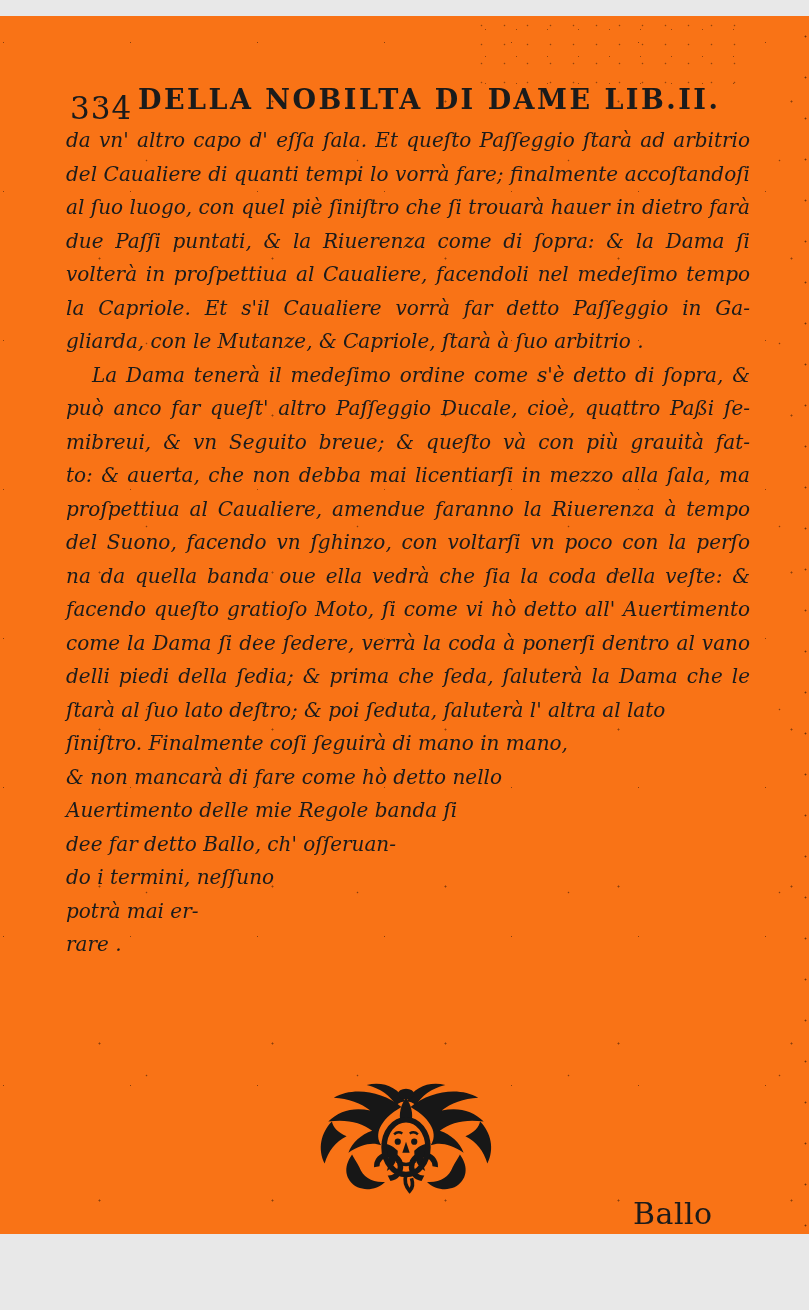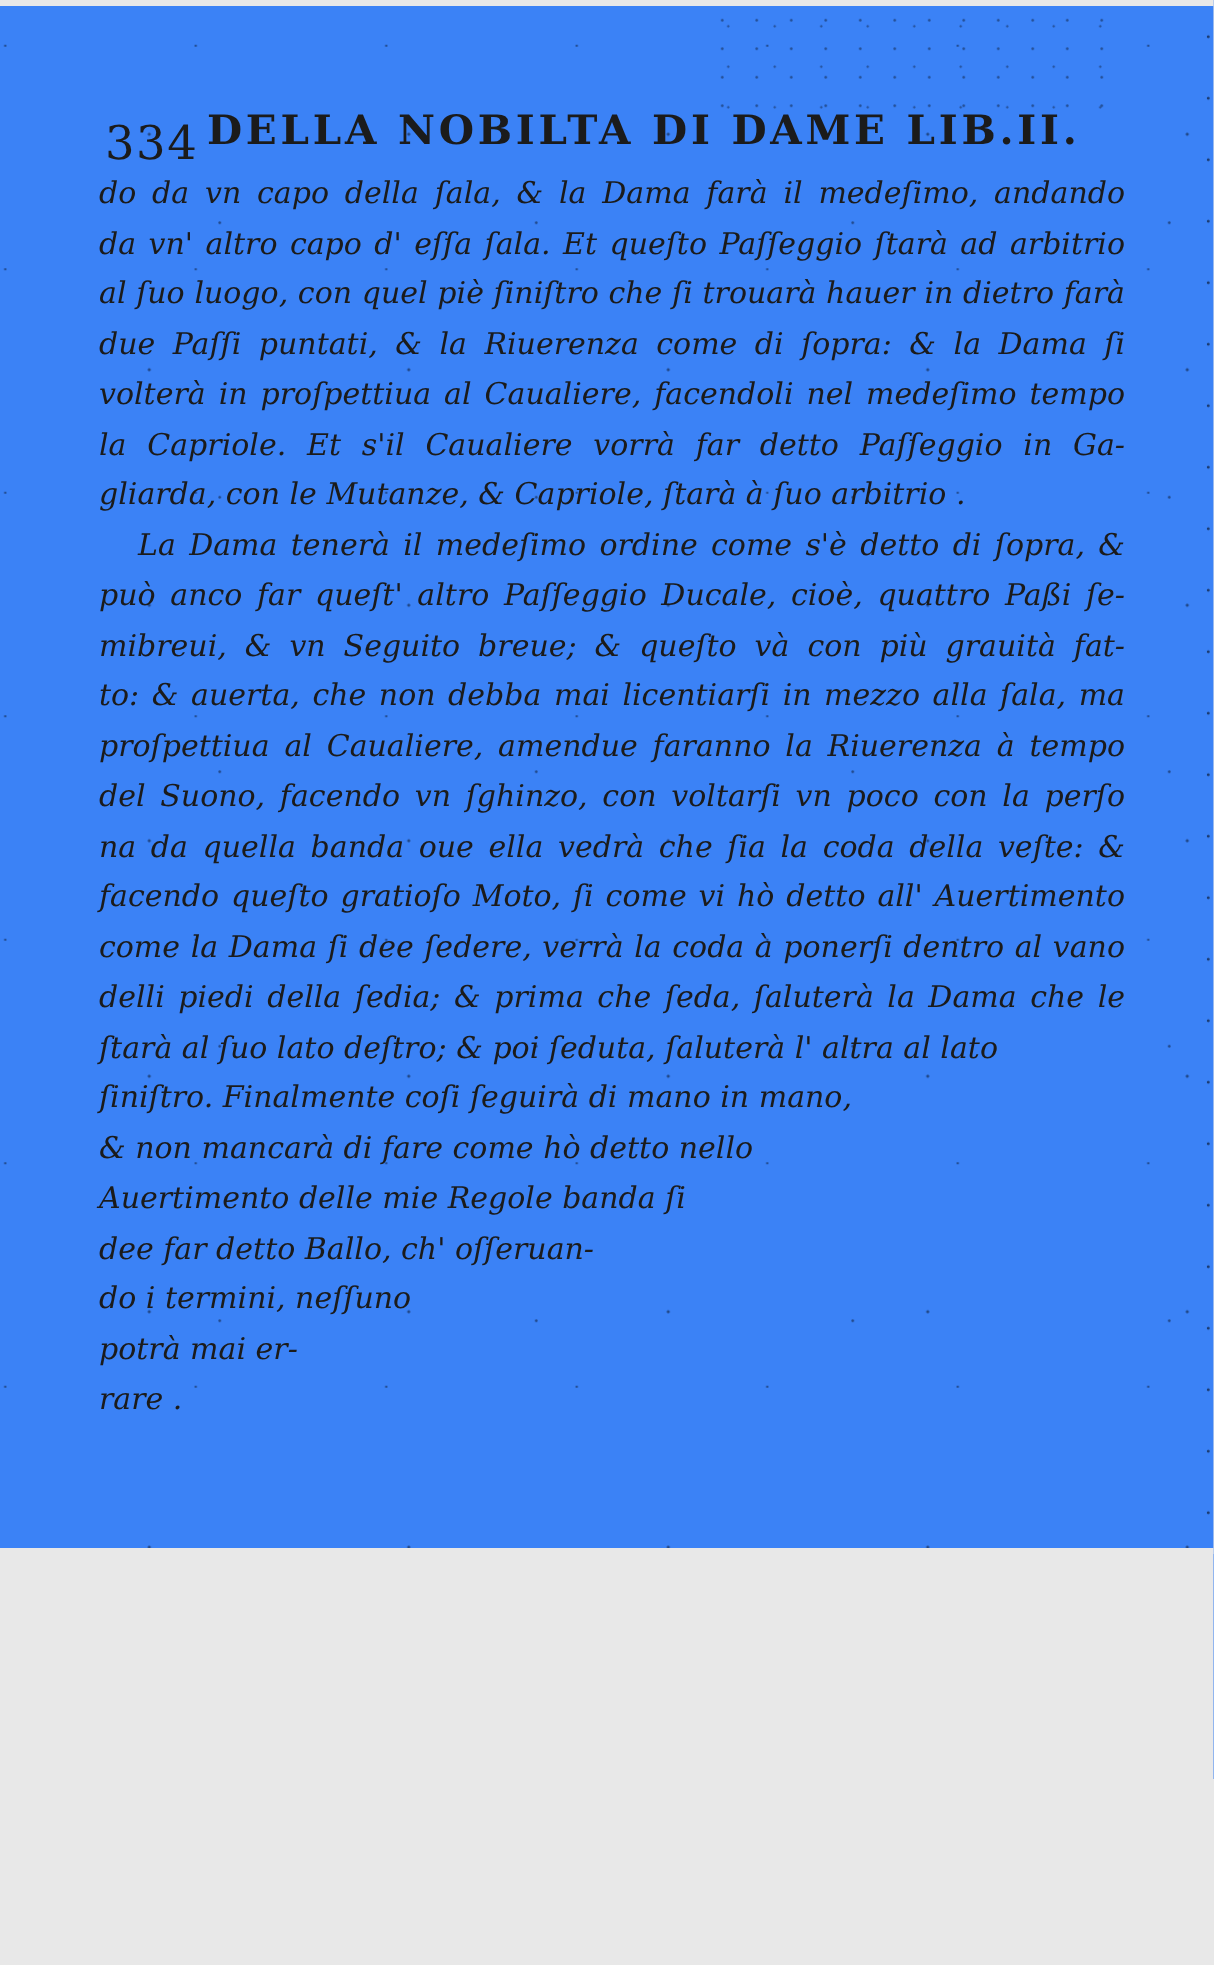--- a/index.html
+++ b/index.html
@@ -1,20 +1,20 @@
 <!DOCTYPE html>
 <html><head>
 <meta charset="utf-8">
 <style>
   html,body{margin:0;padding:0;background:#e8e8e8;}
   .page{
     position:relative;
-    width:809px;height:1028px;
-    margin:4px auto;
-    background:#3b82f6;
+    width:809px;height:1218px;
+    margin:16px auto;
+    background:#f97316;
     overflow:hidden;
     color:#1b1b1b;
     font-family:"DejaVu Serif", serif;
   }
   
   .speckles{
     position:absolute;inset:0;pointer-events:none;
     background-image:
       radial-gradient(circle, #000 0.7px, transparent 1.3px),
       radial-gradient(circle, #000 0.5px, transparent 1px),
@@ -79,22 +79,22 @@
   <div class="speckles"></div>
   <div class="speckle-cluster"></div>
   <div class="edge-dots"></div>
 
   <div class="header">
     <div class="pagenum">334</div>
     <div class="head-title">DELLA NOBILTA DI DAME LIB.II.</div>
   </div>
 
   <div class="textblock">
-    <div class="line j">do da vn capo della ſala, &amp; la Dama farà il medeſimo, andando</div>
     <div class="line j">da vn' altro capo d' eſſa ſala. Et queſto Paſſeggio ſtarà ad arbitrio</div>
+    <div class="line j">del Caualiere di quanti tempi lo vorrà fare; finalmente accoſtandoſi</div>
     <div class="line j">al ſuo luogo, con quel piè ſiniſtro che ſi trouarà hauer in dietro farà</div>
     <div class="line j">due Paſſi puntati, &amp; la Riuerenza come di ſopra: &amp; la Dama ſi</div>
     <div class="line j">volterà in proſpettiua al Caualiere, facendoli nel medeſimo tempo</div>
     <div class="line j">la Capriole. Et s'il Caualiere vorrà far detto Paſſeggio in Ga-</div>
     <div class="line">gliarda, con le Mutanze, &amp; Capriole, ſtarà à ſuo arbitrio .</div>
     <div class="line j indent">La Dama tenerà il medeſimo ordine come s'è detto di ſopra, &amp;</div>
     <div class="line j">può anco far queſt' altro Paſſeggio Ducale, cioè, quattro Paßi ſe-</div>
     <div class="line j">mibreui, &amp; vn Seguito breue; &amp; queſto và con più grauità fat-</div>
     <div class="line j">to: &amp; auerta, che non debba mai licentiarſi in mezzo alla ſala, ma</div>
     <div class="line j">proſpettiua al Caualiere, amendue faranno la Riuerenza à tempo</div>

